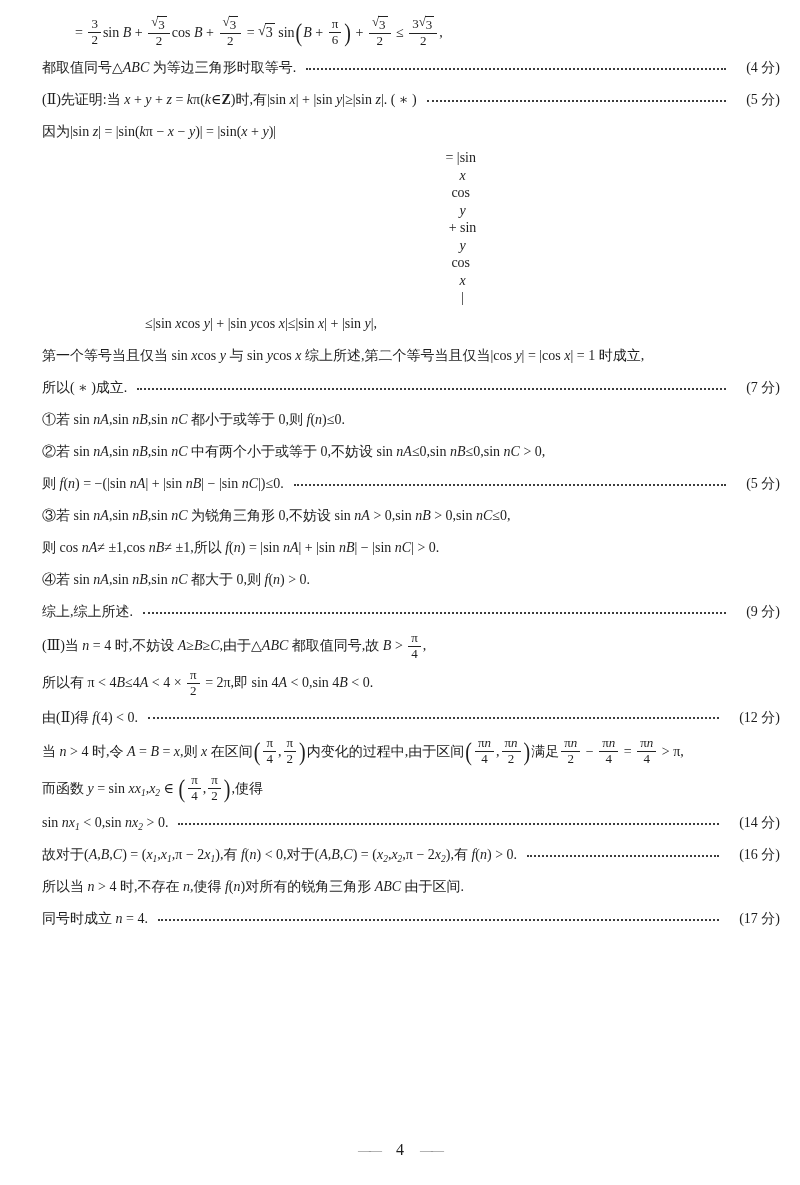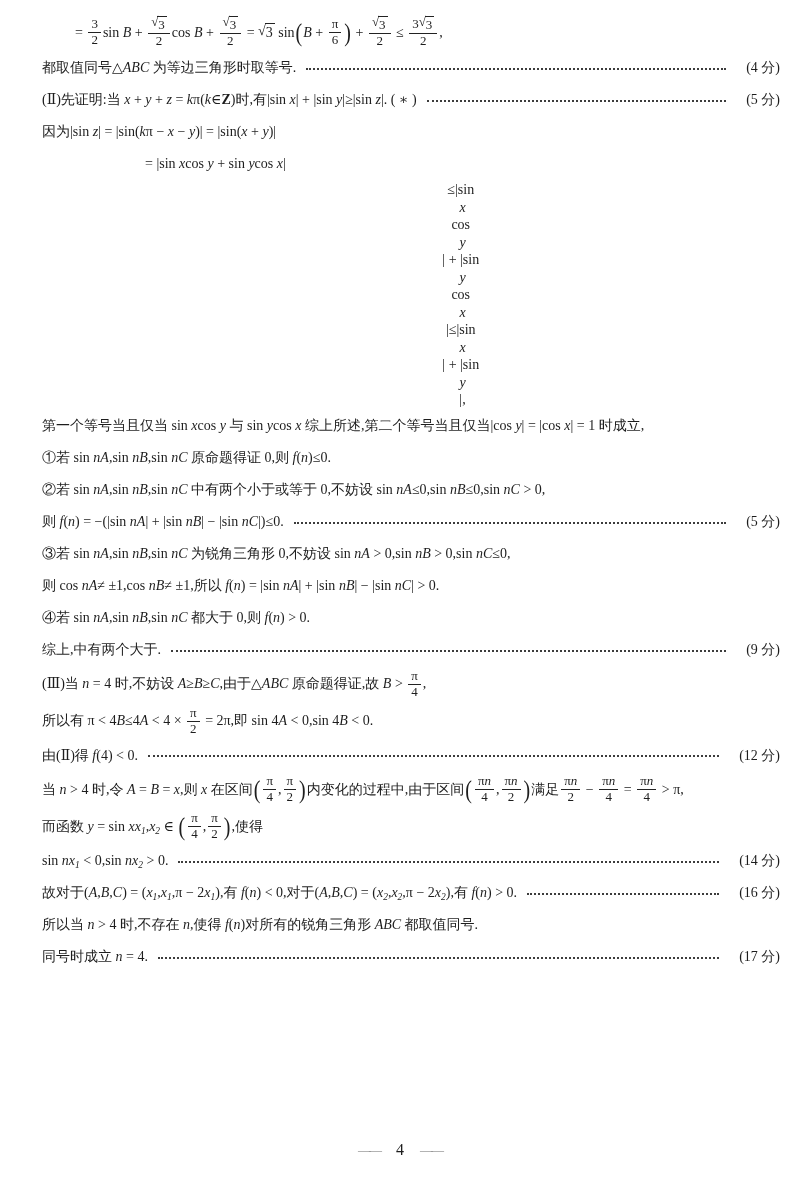--- a/index.html
+++ b/index.html
@@ -93,32 +93,32 @@
         <span class="tok-t">π − </span>
         <span class="tok-i">x</span>
         <span class="tok-t"> − </span>
         <span class="tok-i">y</span>
         <span class="tok-t">)| = |sin(</span>
         <span class="tok-i">x</span>
         <span class="tok-t"> + </span>
         <span class="tok-i">y</span>
         <span class="tok-t">)|</span>
       </div>
+      <div class="line" style="padding-left: 103px; flex-direction: column;">
+        <span class="tok-t">= |sin </span>
+        <span class="tok-i">x</span>
+        <span class="tok-t">cos </span>
+        <span class="tok-i">y</span>
+        <span class="tok-t"> + sin </span>
+        <span class="tok-i">y</span>
+        <span class="tok-t">cos </span>
+        <span class="tok-i">x</span>
+        <span class="tok-t">|</span>
+      </div>
       <div class="line" style="padding-left: 103px;">
-        <span class="tok-t">= |sin </span>
-        <span class="tok-i">x</span>
-        <span class="tok-t">cos </span>
-        <span class="tok-i">y</span>
-        <span class="tok-t"> + sin </span>
-        <span class="tok-i">y</span>
-        <span class="tok-t">cos </span>
-        <span class="tok-i">x</span>
-        <span class="tok-t">|</span>
-      </div>
-      <div class="line" style="padding-left: 103px; flex-direction: column;">
         <span class="tok-t">≤|sin </span>
         <span class="tok-i">x</span>
         <span class="tok-t">cos </span>
         <span class="tok-i">y</span>
         <span class="tok-t">| + |sin </span>
         <span class="tok-i">y</span>
         <span class="tok-t">cos </span>
         <span class="tok-i">x</span>
         <span class="tok-t">|≤|sin </span>
         <span class="tok-i">x</span>
@@ -135,27 +135,32 @@
         <span class="tok-i">y</span>
         <span class="tok-t">cos </span>
         <span class="tok-i">x</span>
         <span class="tok-t"> 综上所述,第二个等号当且仅当|cos </span>
         <span class="tok-i">y</span>
         <span class="tok-t">| = |cos </span>
         <span class="tok-i">x</span>
         <span class="tok-t">| = 1 时成立,</span>
       </div>
       <div class="line">
+        <span class="tok-t">所以( ∗ )成立.</span>
+        <span class="leader"></span>
+        <span class="score">(7 分)</span>
+      </div>
+      <div class="line">
         <span class="tok-t">①若 sin </span>
         <span class="tok-i">nA</span>
         <span class="tok-t">,sin </span>
         <span class="tok-i">nB</span>
         <span class="tok-t">,sin </span>
         <span class="tok-i">nC</span>
-        <span class="tok-t"> 原命题得证 0,则 </span>
+        <span class="tok-t"> 都小于或等于 0,则 </span>
         <span class="tok-i">f</span>
         <span class="tok-t">(</span>
         <span class="tok-i">n</span>
         <span class="tok-t">)≤0.</span>
       </div>
       <div class="line">
         <span class="tok-t">②若 sin </span>
         <span class="tok-i">nA</span>
         <span class="tok-t">,sin </span>
         <span class="tok-i">nB</span>
@@ -223,36 +228,36 @@
         <span class="tok-i">nB</span>
         <span class="tok-t">,sin </span>
         <span class="tok-i">nC</span>
         <span class="tok-t"> 都大于 0,则 </span>
         <span class="tok-i">f</span>
         <span class="tok-t">(</span>
         <span class="tok-i">n</span>
         <span class="tok-t">) &gt; 0.</span>
       </div>
       <div class="line">
-        <span class="tok-t">综上,中有两个大于.</span>
+        <span class="tok-t">综上,综上所述.</span>
         <span class="leader"></span>
         <span class="score">(9 分)</span>
       </div>
       <div class="line">
         <span class="tok-t">(Ⅲ)当 </span>
         <span class="tok-i">n</span>
         <span class="tok-t"> = 4 时,不妨设 </span>
         <span class="tok-i">A</span>
         <span class="tok-t">≥</span>
         <span class="tok-i">B</span>
         <span class="tok-t">≥</span>
         <span class="tok-i">C</span>
         <span class="tok-t">,由于△</span>
         <span class="tok-i">ABC</span>
-        <span class="tok-t"> 原命题得证,故 </span>
+        <span class="tok-t"> 都取值同号,故 </span>
         <span class="tok-i">B</span>
         <span class="tok-t"> &gt; </span>
         <span class="frac"><span class="fn"><span class="tok-t">π</span></span><span class="fd"><span class="tok-t">4</span></span></span>
         <span class="tok-t">,</span>
       </div>
       <div class="line">
         <span class="tok-t">所以有 π &lt; 4</span>
         <span class="tok-i">B</span>
         <span class="tok-t">≤4</span>
         <span class="tok-i">A</span>
@@ -378,21 +383,21 @@
         <span class="tok-t">所以当 </span>
         <span class="tok-i">n</span>
         <span class="tok-t"> &gt; 4 时,不存在 </span>
         <span class="tok-i">n</span>
         <span class="tok-t">,使得 </span>
         <span class="tok-i">f</span>
         <span class="tok-t">(</span>
         <span class="tok-i">n</span>
         <span class="tok-t">)对所有的锐角三角形 </span>
         <span class="tok-i">ABC</span>
-        <span class="tok-t"> 都取值同号.</span>
+        <span class="tok-t"> 由于区间.</span>
       </div>
       <div class="line">
         <span class="tok-t">同号时成立 </span>
         <span class="tok-i">n</span>
         <span class="tok-t"> = 4.</span>
         <span class="leader"></span>
         <span class="score">(17 分)</span>
       </div>
     </div>
   <div class="footer">

